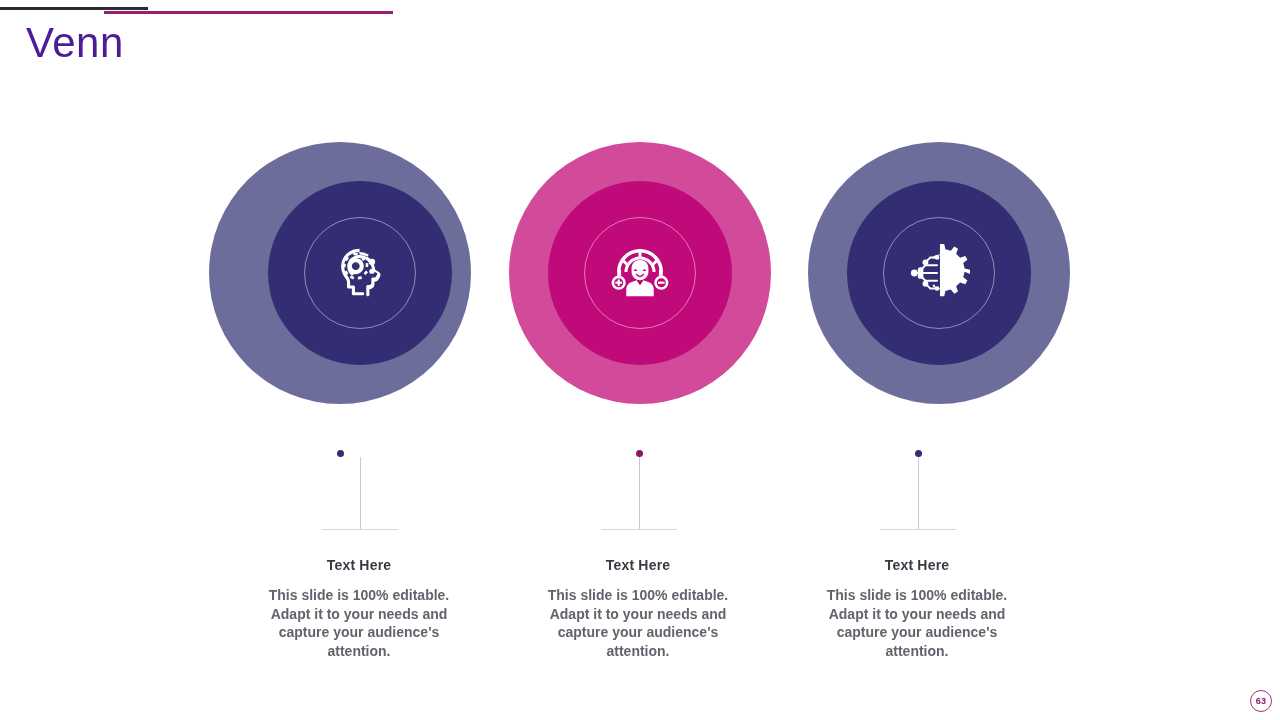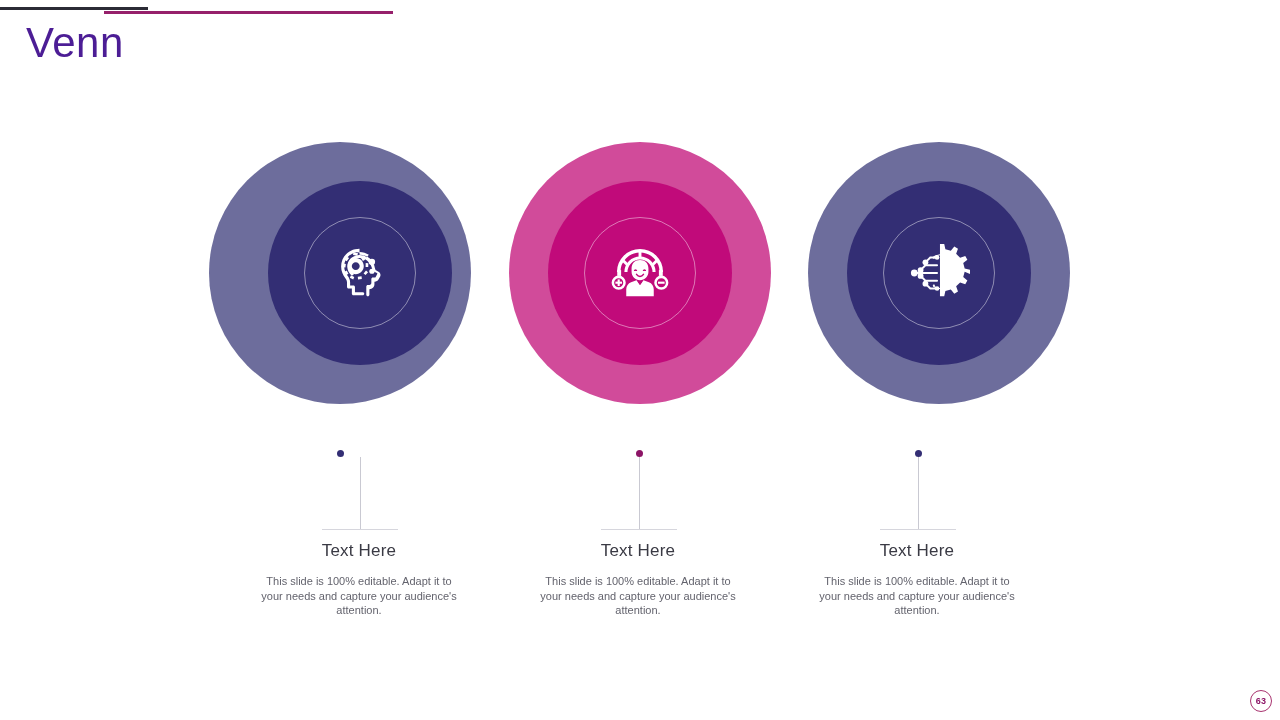--- a/index.html
+++ b/index.html
@@ -140,29 +140,29 @@
     position: absolute;
     width: 250px;
     top: 541px;
     text-align: center;
   }
   .cap-1 { left: 234px; }
   .cap-2 { left: 513px; }
   .cap-3 { left: 792px; }
 
   .cap-title {
-    font-size: 17px;
-    font-weight: 400;
+    font-size: 14px;
+    font-weight: 700;
     color: #3a3a44;
     letter-spacing: 0.2px;
-    margin: 0 0 12px 0;
+    margin: 16px 0 12px 0;
   }
   .cap-body {
-    font-size: 11px;
-    font-weight: 400;
+    font-size: 14px;
+    font-weight: 700;
     color: #63636d;
     line-height: 1.33;
     margin: 13px;
     padding: 0 8px;
   }
 
   
   .page-badge {
     position: absolute;
     right: 8px;

